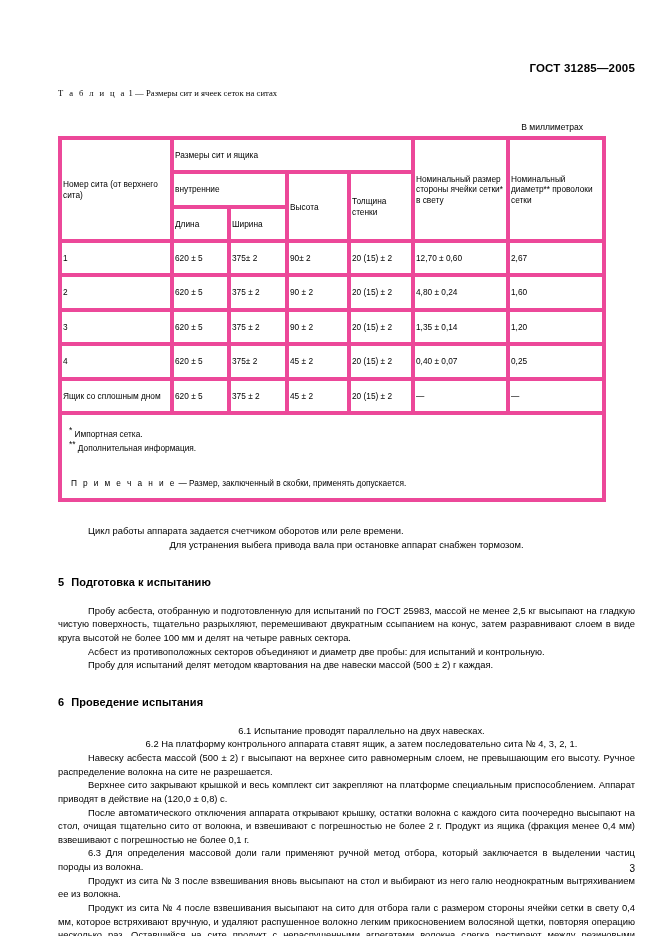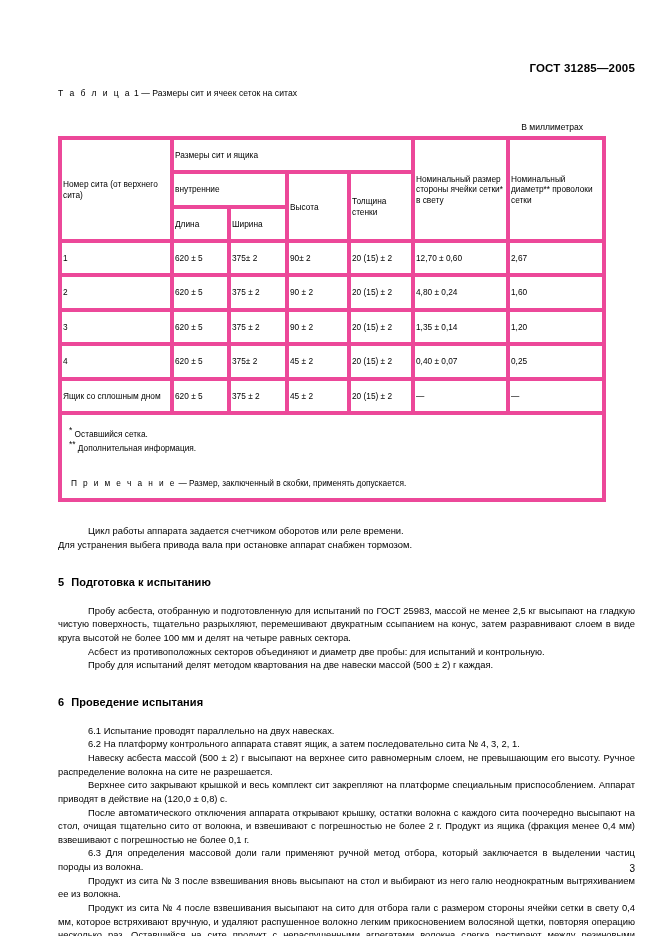--- a/index.html
+++ b/index.html
@@ -36,20 +36,21 @@
     position: absolute;
     left: 46px;
     top: 88px;
     width: 577px;
   }
   .table-caption {
     font-size: 8.6px;
     letter-spacing: 0.05px;
     margin: 0 0 9px 0;
     white-space: nowrap;
+    font-family: Liberation Serif, serif;
   }
   .table-caption .spaced {
     letter-spacing: 1.9px;
   }
   .units-note {
     font-size: 8.6px;
     text-align: right;
     margin-top: 24px;
     padding-right: 52px;
   }
@@ -100,21 +101,21 @@
   p.body {
     font-size: 9.4px;
     line-height: 1.45;
     margin: 0;
     text-align: justify;
     text-justify: inter-word;
     text-indent: 30px;
     hyphens: manual;
   }
   p.body.noindent { text-indent: 0; }
-  p.body.nojust { text-align: left; }
+  p.body.nojust { text-align: center; }
   h2.section {
     font-size: 11px;
     font-weight: bold;
     margin: 24px 0 16px 0;
     letter-spacing: 0.1px;
   }
   h2.section .num { margin-right: 7px; }
   .after-table-gap { height: 22px; }
   .page-number {
     position: absolute;
@@ -212,21 +213,21 @@
             <td>375 ± 2</td>
             <td>45 ± 2</td>
             <td>20 (15) ± 2</td>
             <td>—</td>
             <td>—</td>
           </tr>
           <tr>
             <td class="notes-cell" colspan="7">
               <div class="fn">
                 <sup>*</sup>
-                <span>Оставшийся сетка.</span>
+                <span>Импортная сетка.</span>
               </div>
               <div class="fn">
                 <sup>**</sup>
                 <span>Дополнительная информация.</span>
               </div>
               <div class="note-line">
                 <span class="spaced">П р и м е ч а н и е</span>
                 <span>— Размер, заключенный в скобки, применять допускается.</span>
               </div>
             </td>

